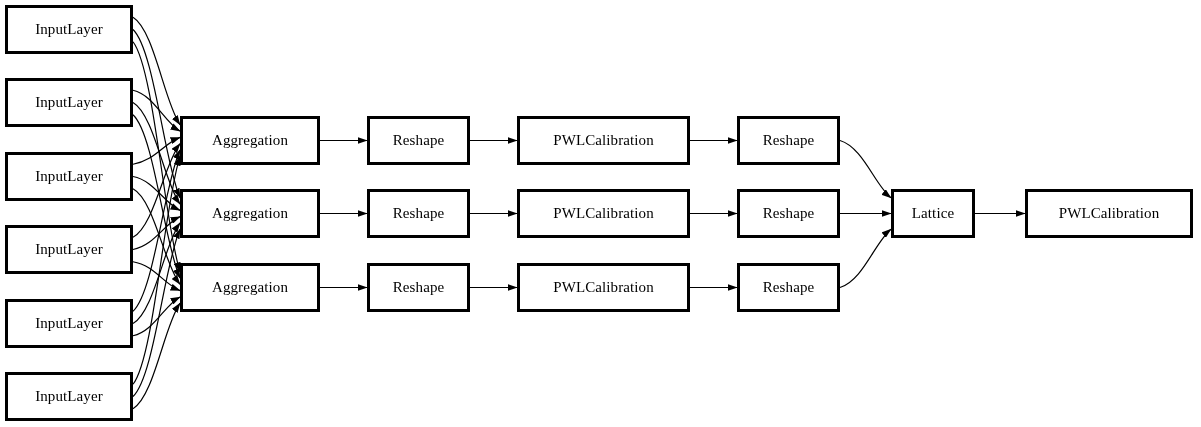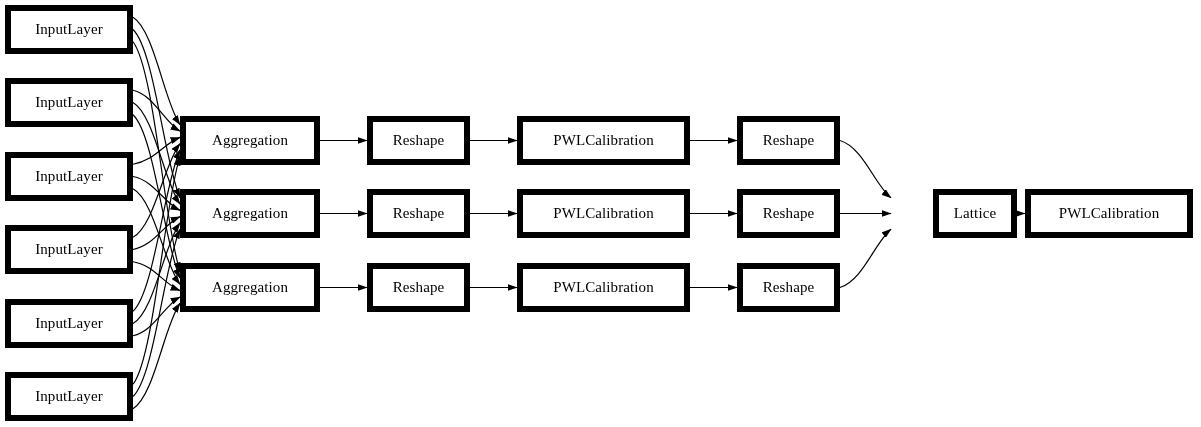--- a/index.html
+++ b/index.html
@@ -19,21 +19,21 @@
     position: absolute;
     left: 0;
     top: 0;
     width: 1201px;
     height: 427px;
     pointer-events: none;
   }
   .node {
     position: absolute;
     box-sizing: border-box;
-    border: 6px solid #14532d;
+    border: 3px solid #14532d;
     background: #ffffff;
     display: flex;
     align-items: center;
     justify-content: center;
     color: #000000;
     font-size: 15px;
     line-height: 1;
     white-space: nowrap;
     letter-spacing: 0.1px;
   }
@@ -133,20 +133,20 @@
       </div>
       <div class="node" style="left: 737px; top: 116px; width: 103px; height: 49px; border-color: rgb(0, 0, 0); background: rgb(255, 255, 255);">
         <span class="node-label">Reshape</span>
       </div>
       <div class="node" style="left: 737px; top: 189px; width: 103px; height: 49px; border-color: rgb(0, 0, 0); background: rgb(255, 255, 255);">
         <span class="node-label">Reshape</span>
       </div>
       <div class="node" style="left: 737px; top: 263px; width: 103px; height: 49px; border-color: rgb(0, 0, 0); background: rgb(255, 255, 255);">
         <span class="node-label">Reshape</span>
       </div>
-      <div class="node" style="left: 891px; top: 189px; width: 84px; height: 49px; border-color: rgb(0, 0, 0); background: rgb(255, 255, 255); margin-left: 42px;">
+      <div class="node" style="left: 891px; top: 189px; width: 84px; height: 49px; border-color: rgb(0, 0, 0); background: rgb(255, 255, 255);">
         <span class="node-label">Lattice</span>
       </div>
       <div class="node" style="left: 1025px; top: 189px; width: 168px; height: 49px; border-color: rgb(0, 0, 0); background: rgb(255, 255, 255);">
         <span class="node-label">PWLCalibration</span>
       </div>
     </div>
 </div>
 
 </body></html>

